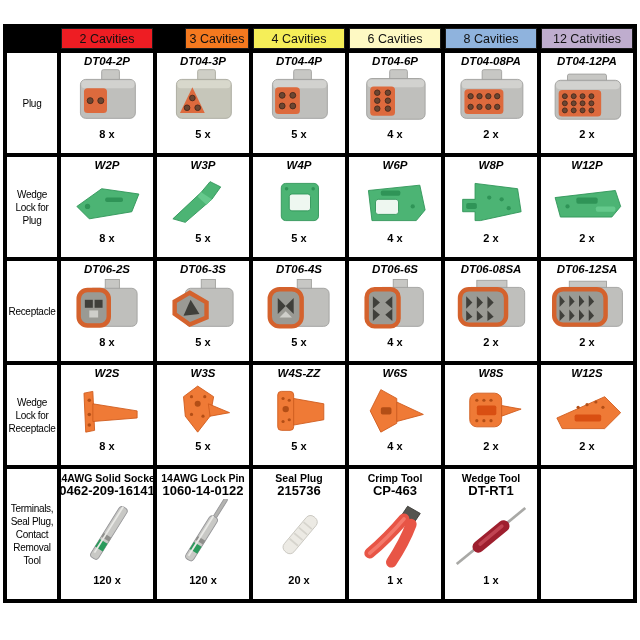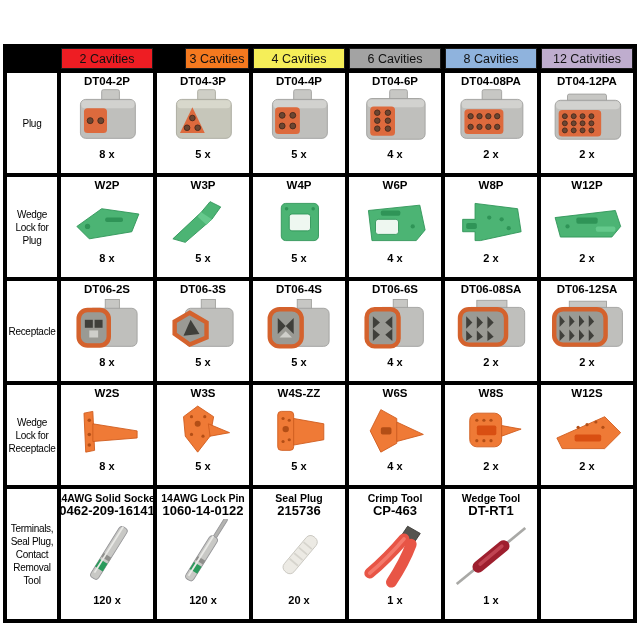--- a/index.html
+++ b/index.html
@@ -1,20 +1,20 @@
 <!DOCTYPE html>
 <html><head>
 <meta charset="utf-8">
 <style>
   html,body{margin:0;padding:0;}
   body{
     width:640px;height:640px;background:#ffffff;overflow:hidden;
     font-family:"Liberation Sans", sans-serif;color:#000;
   }
-  .sheet{position:absolute;left:3px;top:44px;width:634px;}
+  .sheet{position:absolute;left:3px;top:24px;width:634px;}
   .grid{
     display:grid;
     grid-template-columns:50px repeat(6,1fr);
     grid-template-rows:21px 100px 100px 100px 100px 130px;
     gap:4px;background:#000;padding:4px;box-sizing:border-box;
   }
   .hcell{
     display:flex;align-items:center;justify-content:center;
     font-size:12.5px;font-weight:400;color:#111;
     border:1px solid #1a1a1a;box-sizing:border-box;white-space:nowrap;overflow:hidden;
@@ -22,38 +22,38 @@
   .corner{background:#000;}
   .labelcell{
     background:#fff;display:flex;align-items:center;justify-content:center;
     text-align:center;font-weight:normal;font-size:10px;line-height:1.3;
     letter-spacing:-0.3px;padding:1px;box-sizing:border-box;
   }
   .cell{
     background:#fff;display:flex;flex-direction:column;align-items:center;
     box-sizing:border-box;overflow:hidden;
   }
-  .pname{font-weight:bold;font-size:11.5px;line-height:1.15;padding-top:2px;text-align:center;white-space:nowrap;}
+  .pname{font-weight:bold;font-size:11.5px;line-height:1.15;padding-top:2px;text-align:center;white-space:nowrap;font-style:italic;}
   .pn1{font-weight:bold;font-size:10.5px;line-height:1.15;padding-top:3px;text-align:center;white-space:nowrap;}
   .pn2{font-weight:bold;font-size:13px;line-height:1.1;text-align:center;white-space:nowrap;}
   .img{flex:1;display:flex;align-items:center;justify-content:center;min-height:0;width:100%;}
   .qty{font-weight:bold;font-size:11px;padding-bottom:13px;white-space:nowrap;}
   svg{display:block;}
 </style>
 </head>
 <body>
 
 <div class="sheet">
   <div class="grid">
 
     <div class="corner"></div>
     <div class="hcell" style="background: rgb(238, 29, 35);">2 Cavities</div>
     <div class="hcell" style="background: rgb(244, 121, 31); margin-left: 28px;">3 Cavities</div>
     <div class="hcell" style="background: rgb(245, 238, 88); text-align: right;">4 Cavities</div>
-    <div class="hcell" style="background: #a3a3a3;">6 Cavities</div>
+    <div class="hcell" style="background: #fef9c3;">6 Cavities</div>
     <div class="hcell" style="background: rgb(143, 179, 221);">8 Cavities</div>
     <div class="hcell" style="background: rgb(191, 173, 206);">12 Cativities</div>
 
     <div class="labelcell">Plug</div>
 
     <div class="cell">
       <div class="pname">DT04-2P</div>
       <div class="img">
         <svg width="84" height="62" viewBox="0 0 92 70">
           <rect x="40" y="3" width="20" height="13" rx="2" fill="#c7c7c4" stroke="#9f9f9c"></rect>

